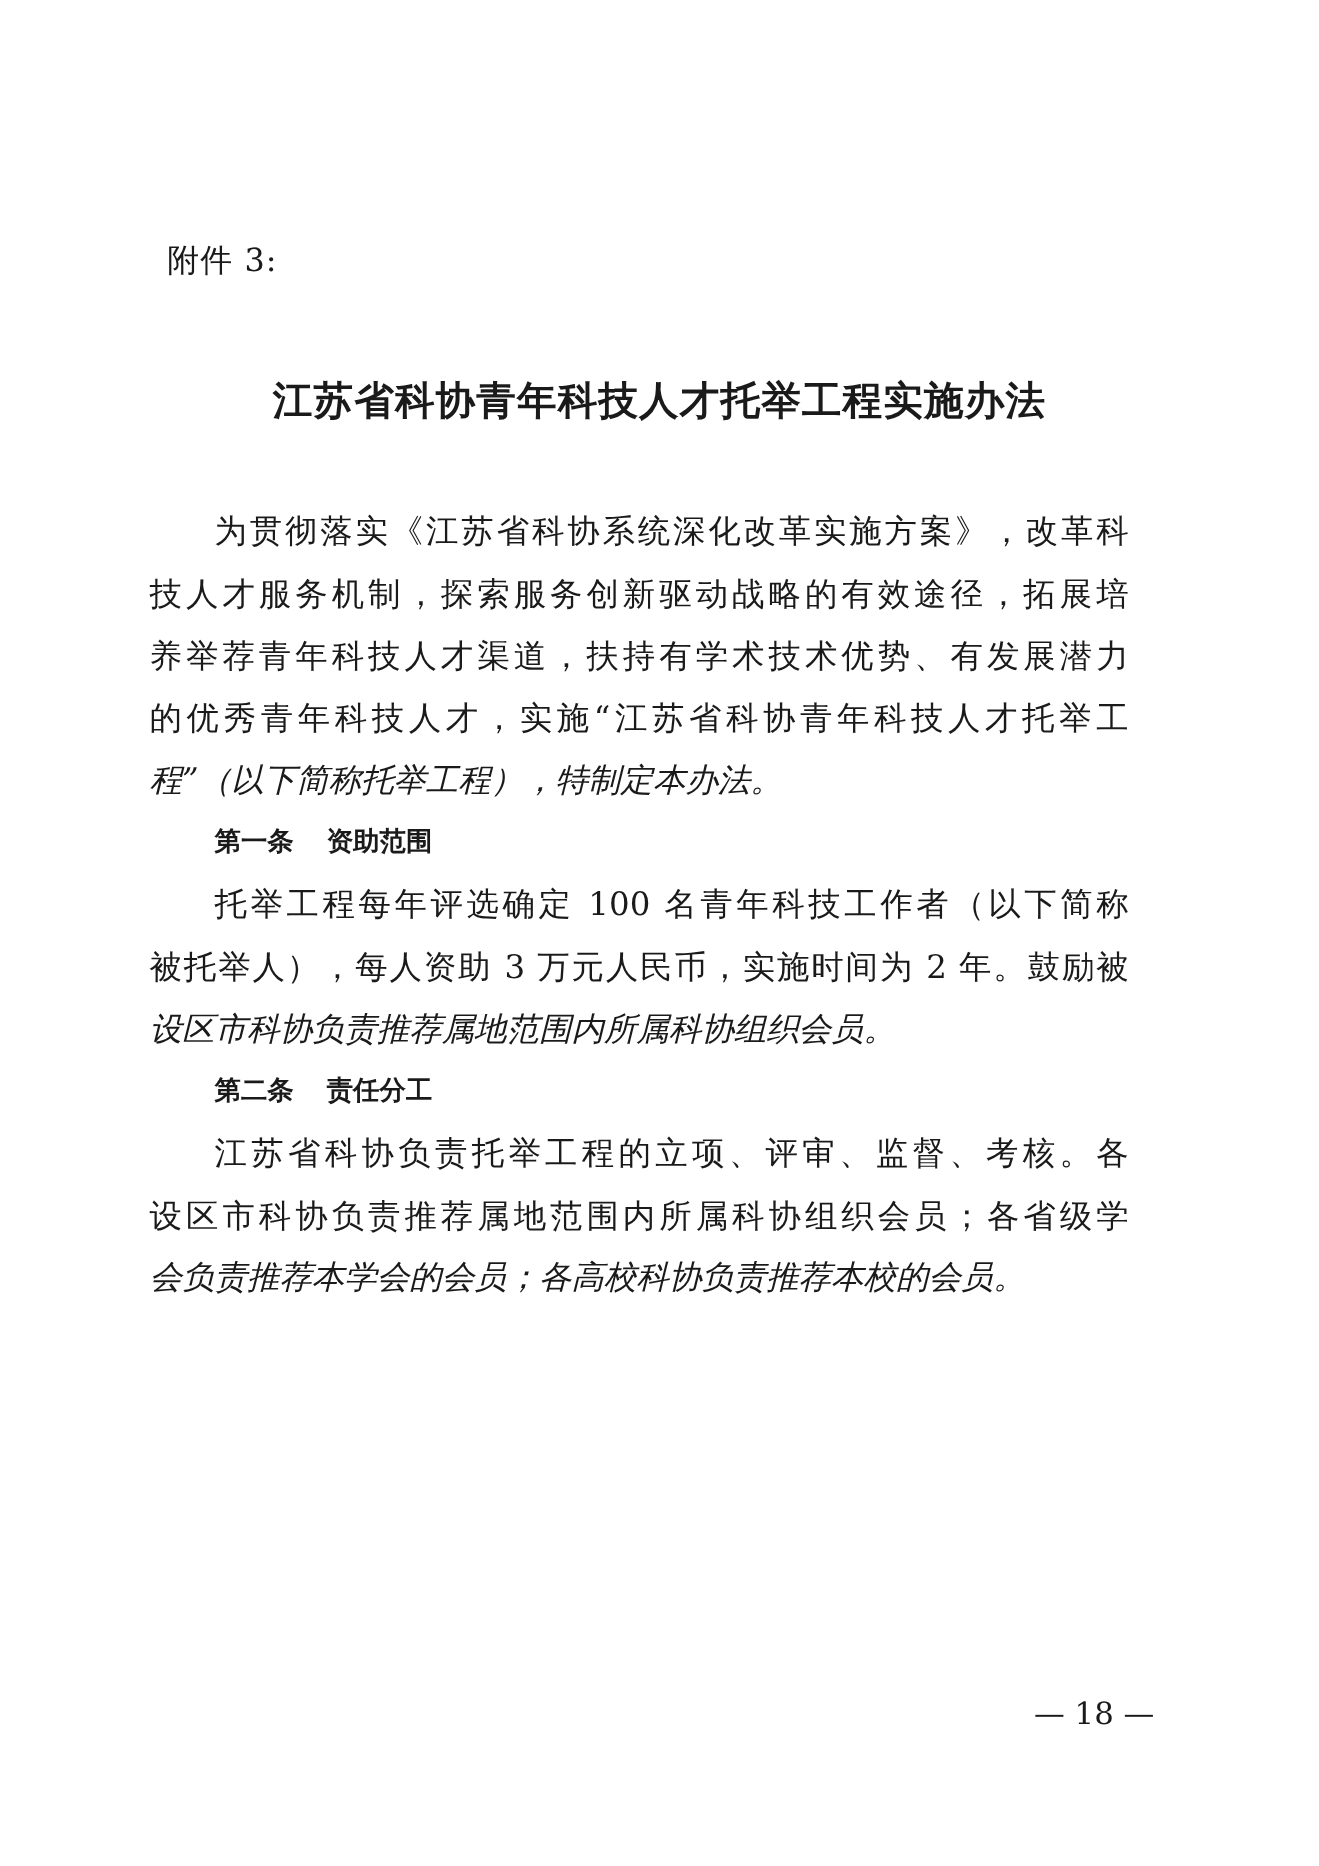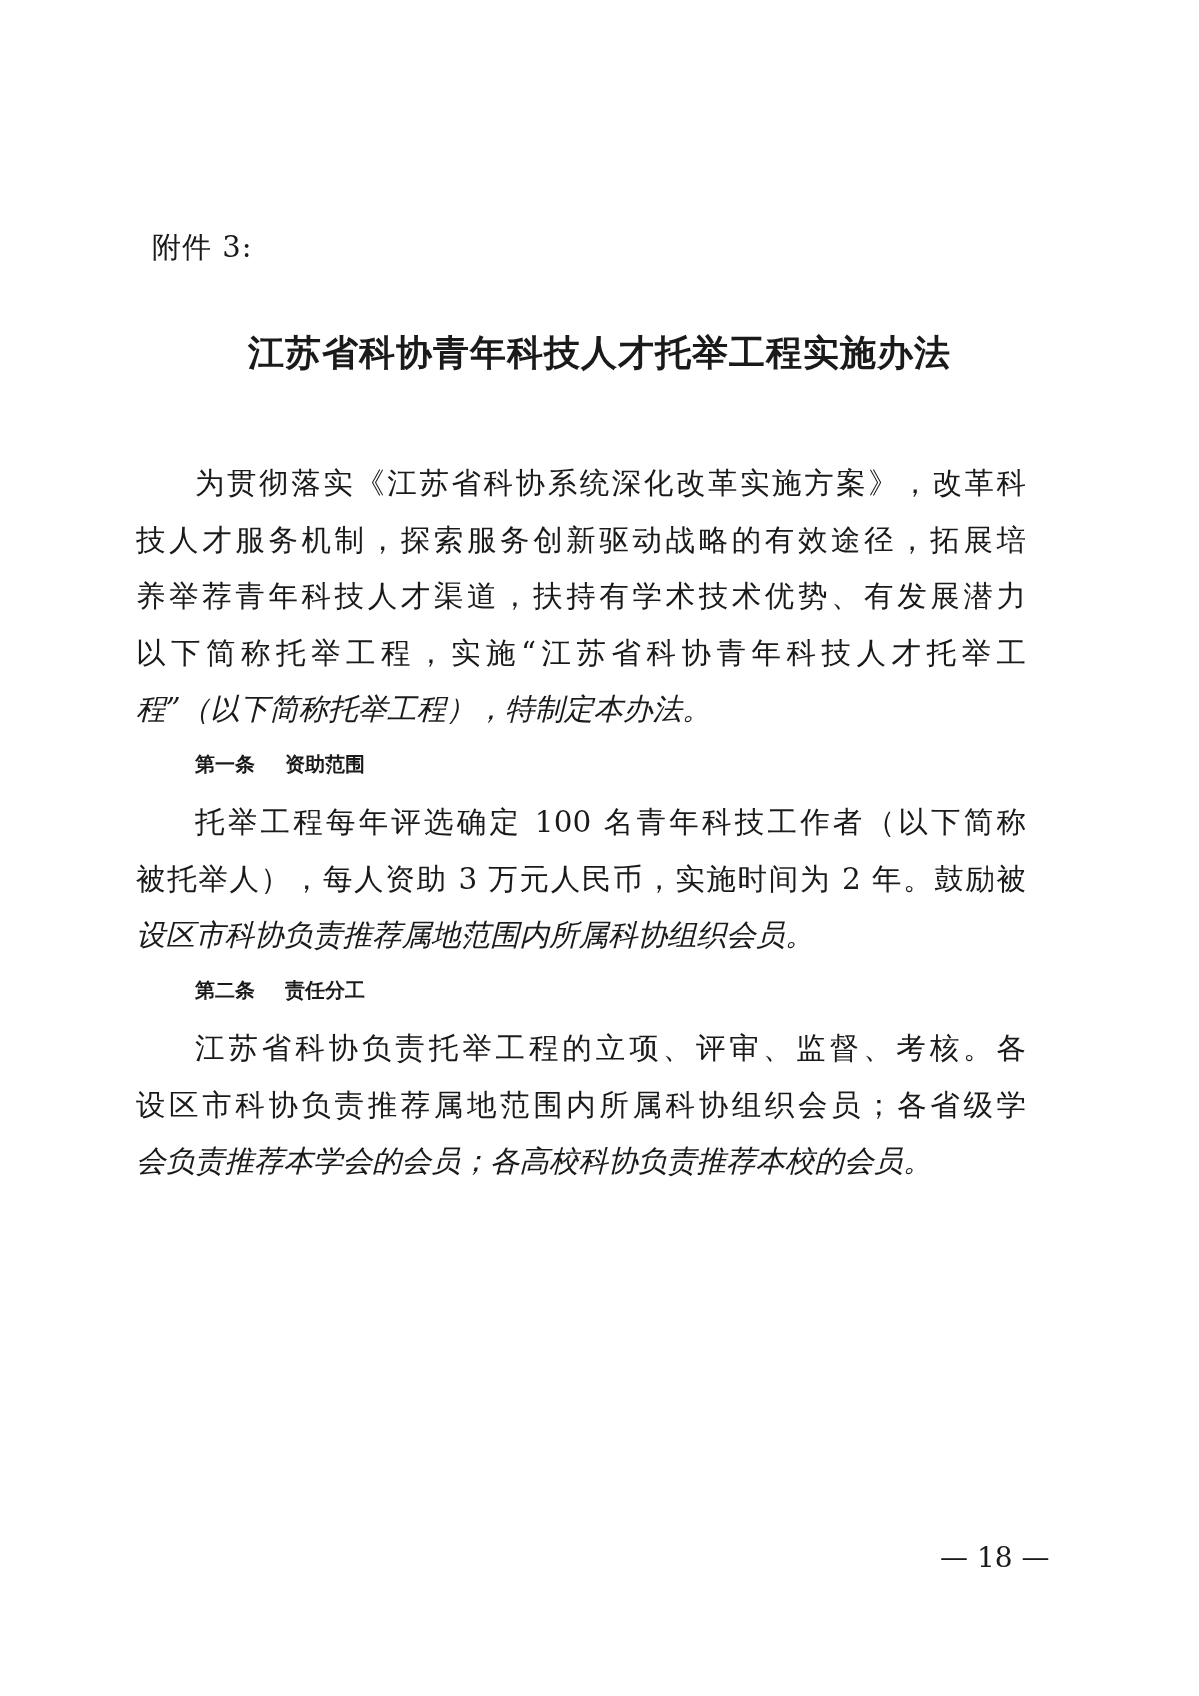--- a/index.html
+++ b/index.html
@@ -1,46 +1,46 @@
 <!DOCTYPE html>
 <html><head>
 <meta charset="utf-8">
 <style>
   html, body { margin: 0; padding: 0; background: #ffffff; }
   body { width: 1199px; height: 1696px; position: relative; overflow: hidden;
          font-family: "DejaVu Serif", "Liberation Serif", serif; color: #1a1a1a; }
   .page { position: absolute; left: 0; top: 0; width: 1199px; height: 1696px; }
-  .attach { position: absolute; left: 152px; top: 218px; font-size: 29px; line-height: 36px; letter-spacing: 1px; margin-top: 11px; }
-  .title { position: absolute; left: 0; width: 1199px; top: 330px; text-align: center;
+  .attach { position: absolute; left: 152px; top: 218px; font-size: 29px; line-height: 36px; letter-spacing: 1px; }
+  .title { position: absolute; left: 0; width: 1199px; top: 342px; text-align: center;
            font-size: 36px; font-weight: bold; line-height: 44px; letter-spacing: 1px;
            box-sizing: border-box; }
   .body { position: absolute; left: 136px; top: 455px; width: 890px; }
   .line { font-size: 29.5px; line-height: 56.5px; height: 56.5px; white-space: nowrap;
           text-align: justify; text-align-last: justify; letter-spacing: 0; }
   .line.last { text-align-last: left; font-style: italic; }
   .indent { padding-left: 59px; }
-  .heading { font-family: Liberation Mono, monospace; font-weight: bold;
-             font-size: 20px; padding-left: 59px; text-align-last: left; }
+  .heading { font-family: Liberation Sans, sans-serif; font-weight: bold;
+             font-size: 24px; padding-left: 59px; text-align-last: left; }
   .heading .gap { display: inline-block; width: 30px; }
   .pagenum { position: absolute; left: 940px; top: 1540px; font-size: 28px; line-height: 36px;
              white-space: nowrap; }
 </style>
 </head>
 <body>
 
 <div class="page">
   <div class="attach">附件 3:</div>
   <div class="title">江苏省科协青年科技人才托举工程实施办法</div>
 
   <div class="body">
     <div>
       <div class="line indent">为贯彻落实《江苏省科协系统深化改革实施方案》，改革科</div>
       <div class="line">技人才服务机制，探索服务创新驱动战略的有效途径，拓展培</div>
       <div class="line">养举荐青年科技人才渠道，扶持有学术技术优势、有发展潜力</div>
-      <div class="line">以下简称托举工程，实施“江苏省科协青年科技人才托举工</div>
+      <div class="line">的优秀青年科技人才，实施“江苏省科协青年科技人才托举工</div>
       <div class="line last">程”（以下简称托举工程），特制定本办法。</div>
     </div>
 
     <div>
       <div class="line heading"><span>第一条</span><span class="gap"></span><span>资助范围</span></div>
       <div class="line indent">托举工程每年评选确定 100 名青年科技工作者（以下简称</div>
       <div class="line">被托举人），每人资助 3 万元人民币，实施时间为 2 年。鼓励被</div>
       <div class="line last">设区市科协负责推荐属地范围内所属科协组织会员。</div>
     </div>
 

